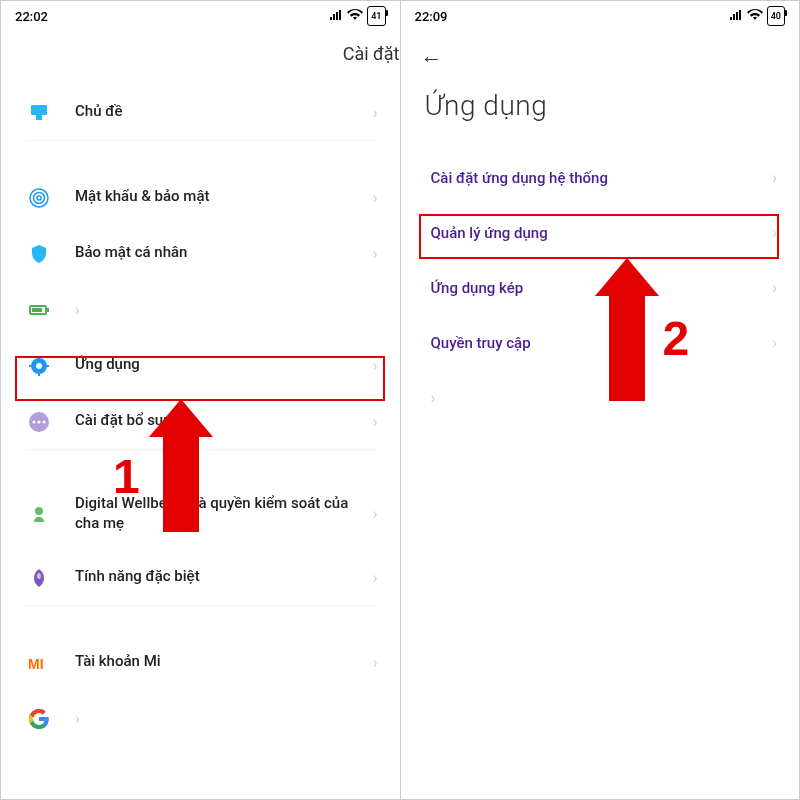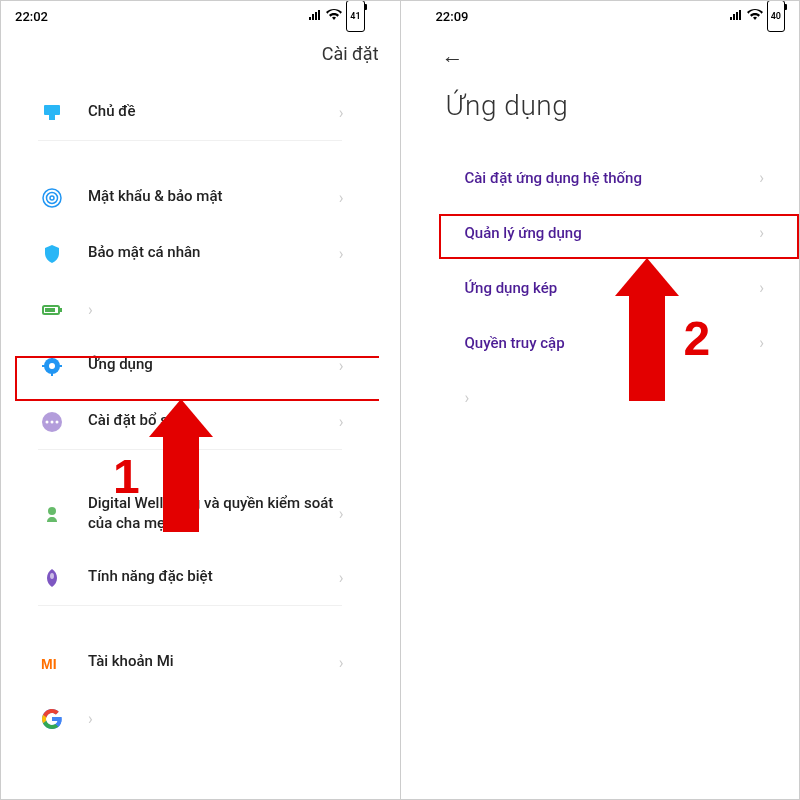--- a/index.html
+++ b/index.html
@@ -9,21 +9,20 @@
     width: 800px;
     height: 800px;
     overflow: hidden;
     position: relative;
   }
   .container {
     display: flex;
     width: 800px;
     height: 800px;
     border: 1px solid #ccc;
-    gap: 21px;
   }
   .screen {
     width: 399px;
     height: 798px;
     background: #fff;
     position: relative;
     overflow: hidden;
   }
   .divider {
     width: 1px;
@@ -43,21 +42,21 @@
     display: flex;
     align-items: center;
     gap: 4px;
   }
   .battery {
     display: inline-flex;
     align-items: center;
     border: 1px solid #000;
     border-radius: 3px;
     padding: 0 3px;
-    height: 32px;
+    height: 20px;
     font-size: 9px;
     font-weight: 600;
     position: relative;
     justify-content: center;
   }
   .battery::after {
     content: "";
     position: absolute;
     right: -3px;
     top: 3px;
@@ -83,21 +82,21 @@
     display: inline-block;
   }
   .page-title {
     font-size: 28px;
     font-weight: 300;
     color: #333;
     padding: 20px 24px 28px 24px;
     letter-spacing: 0.5px;
   }
   .list {
-    padding: 0 17px;
+    padding: 0 4px;
   }
   .item {
     display: flex;
     align-items: center;
     padding: 16px 18px 16px 22px;
     cursor: pointer;
     position: relative;
   }
   .item-icon {
     width: 24px;

